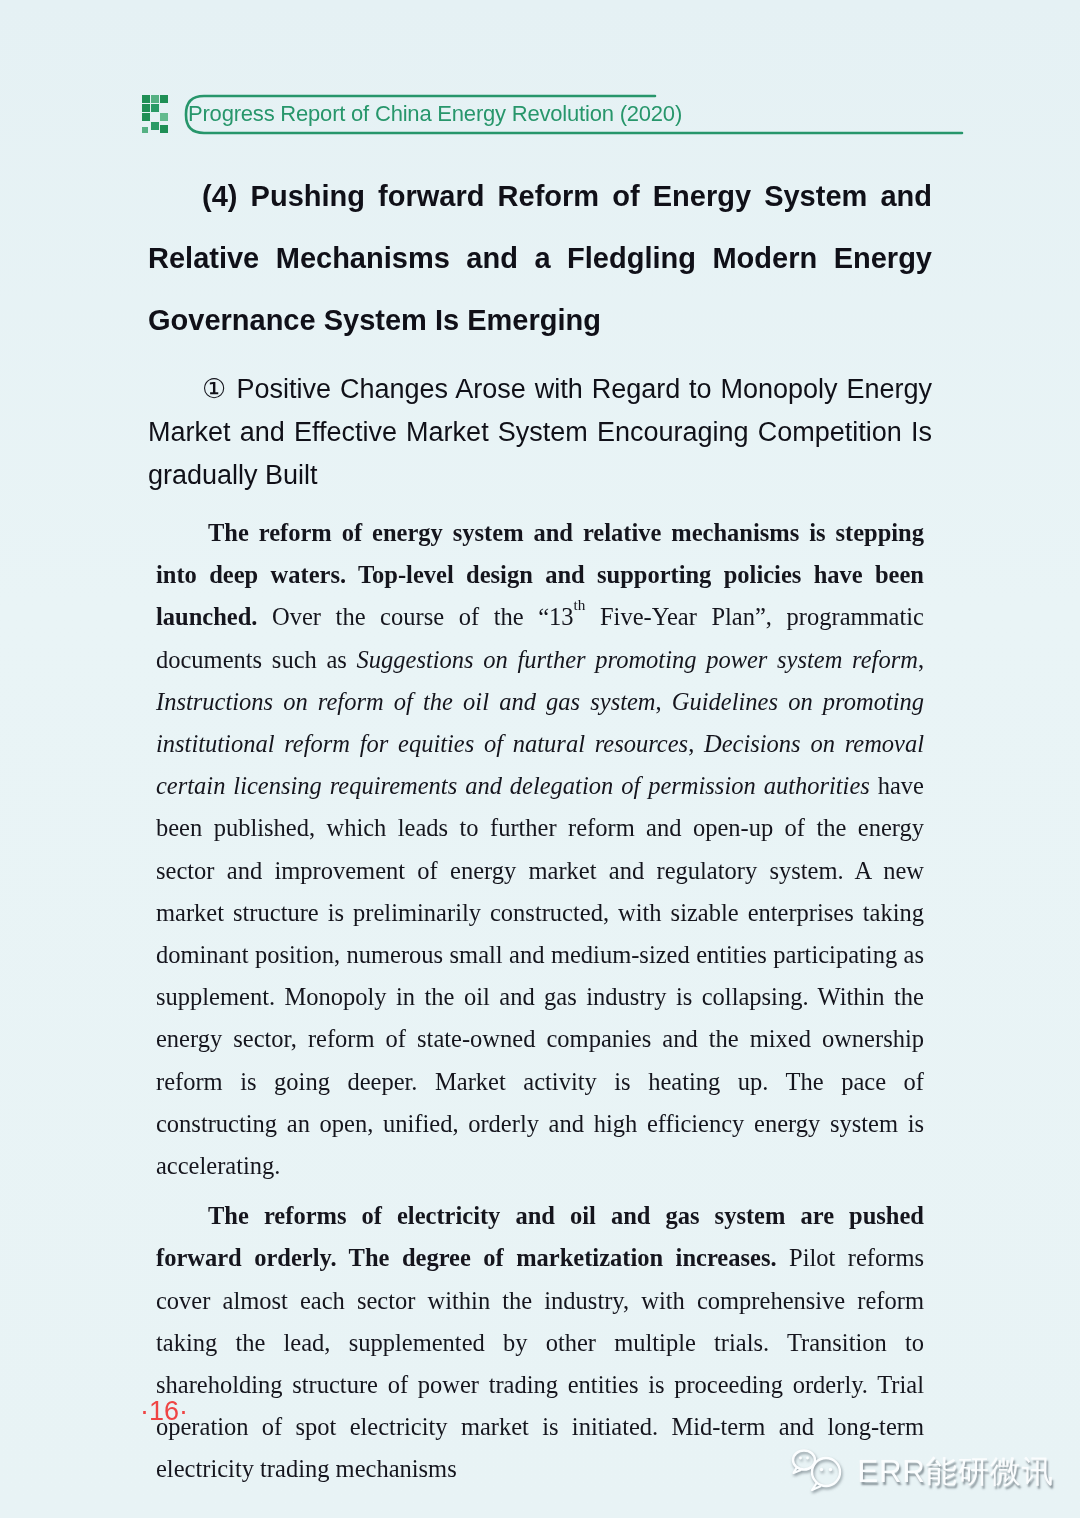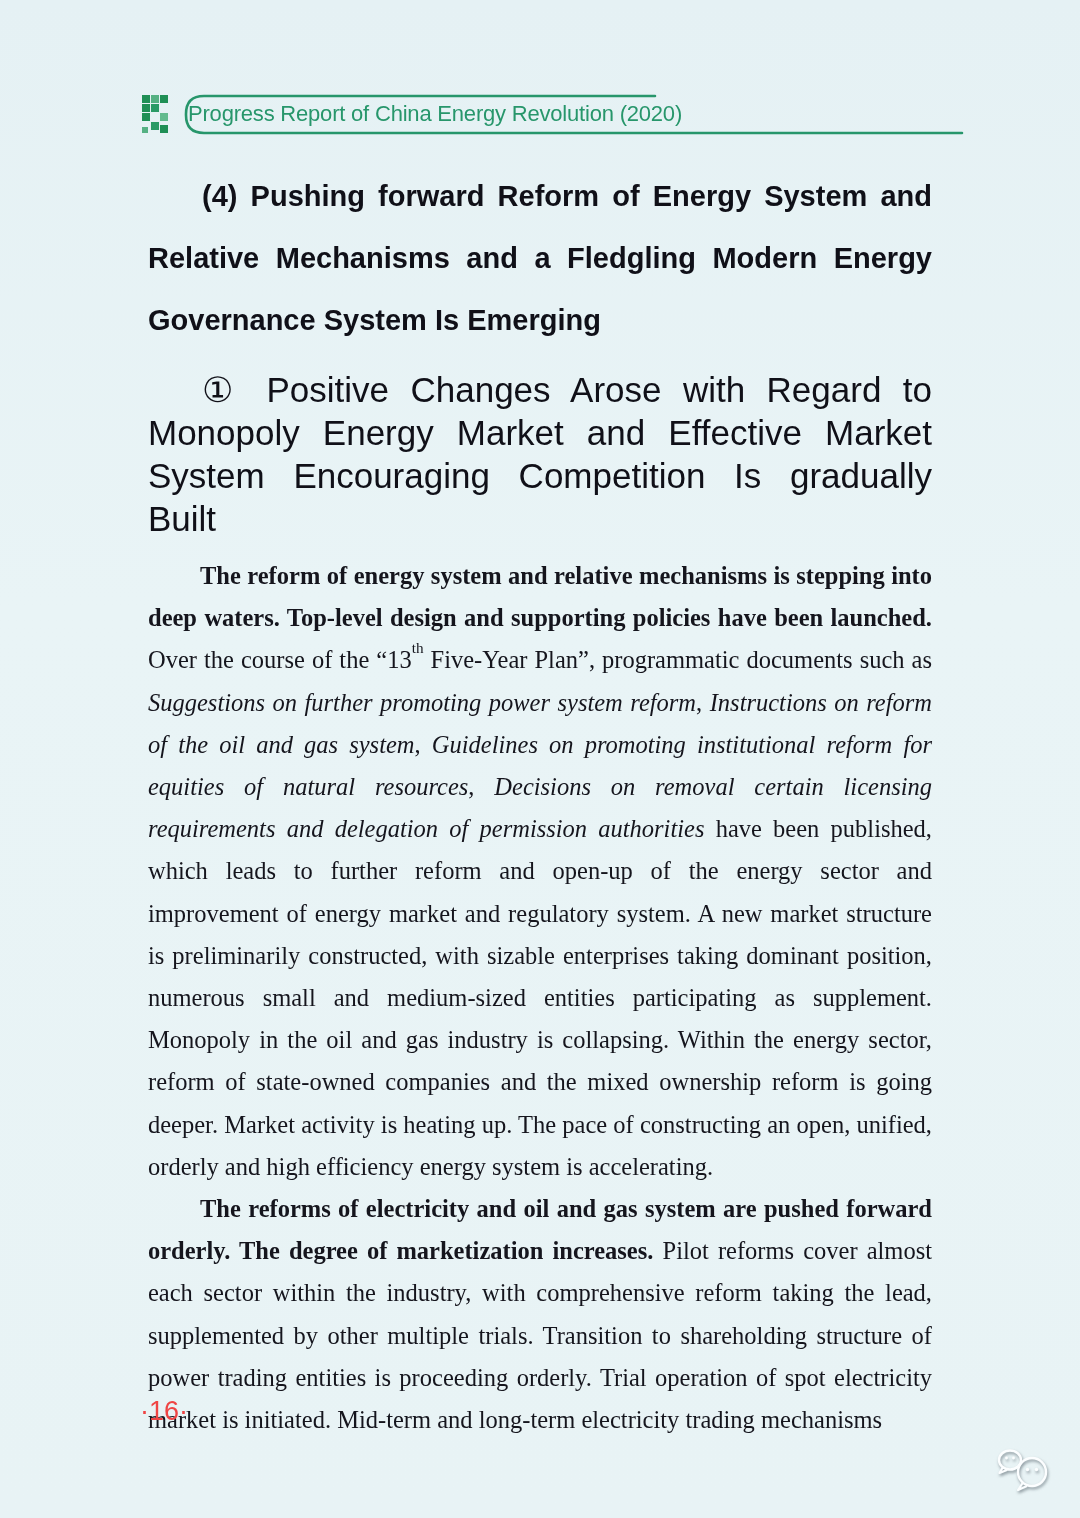--- a/index.html
+++ b/index.html
@@ -22,26 +22,26 @@
 
   
   .content{position:absolute;left:148px;top:165px;width:784px;}
   .section-heading{
     font-family:"Liberation Sans",sans-serif;font-weight:bold;
     font-size:29px;line-height:62px;text-align:justify;text-indent:54px;
     margin:0 0 17px 0;color:#101018;
   }
   .subsection-heading{
     font-family:"Liberation Sans","DejaVu Sans",sans-serif;font-weight:400;
-    font-size:35px;line-height:43px;text-align:justify;text-indent:54px;
+    font-size:27px;line-height:43px;text-align:justify;text-indent:54px;
     margin:0 0 15px 0;color:#101018;
   }
   .body-para{
     font-size:24.5px;line-height:42.2px;text-align:justify;text-indent:52px;
-    margin:0;color:#15151d;
+    margin:8px;color:#15151d;
   }
   .run-bold{font-weight:bold;}
   .run-italic{font-style:italic;}
   .run-sup{font-size:0.62em;position:relative;top:-0.42em;line-height:0;}
 
   
   .page-number{
     position:absolute;left:140px;top:1396px;
     font-family:"Liberation Sans",sans-serif;font-size:27px;color:#ef4444;
   }
@@ -101,15 +101,16 @@
         <path d="M 9 21 L 5.5 27 L 13 24" fill="none" stroke="#fcfeff" stroke-width="2.2" stroke-linejoin="round"></path>
         <circle cx="12.5" cy="12" r="1.4" fill="#fcfeff"></circle>
         <circle cx="19.5" cy="12" r="1.4" fill="#fcfeff"></circle>
 
         <circle cx="38" cy="26" r="14" fill="none" stroke="#fcfeff" stroke-width="2.4"></circle>
         <path d="M 29 36.5 L 24 44 L 33 40" fill="none" stroke="#fcfeff" stroke-width="2.2" stroke-linejoin="round"></path>
         <circle cx="33.5" cy="23.5" r="1.7" fill="#fcfeff"></circle>
         <circle cx="42.5" cy="23.5" r="1.7" fill="#fcfeff"></circle>
       </svg>
     </span>
+    <span class="watermark-text">ERR能研微讯</span>
   </div>
 
 </div>
 
 </body></html>

